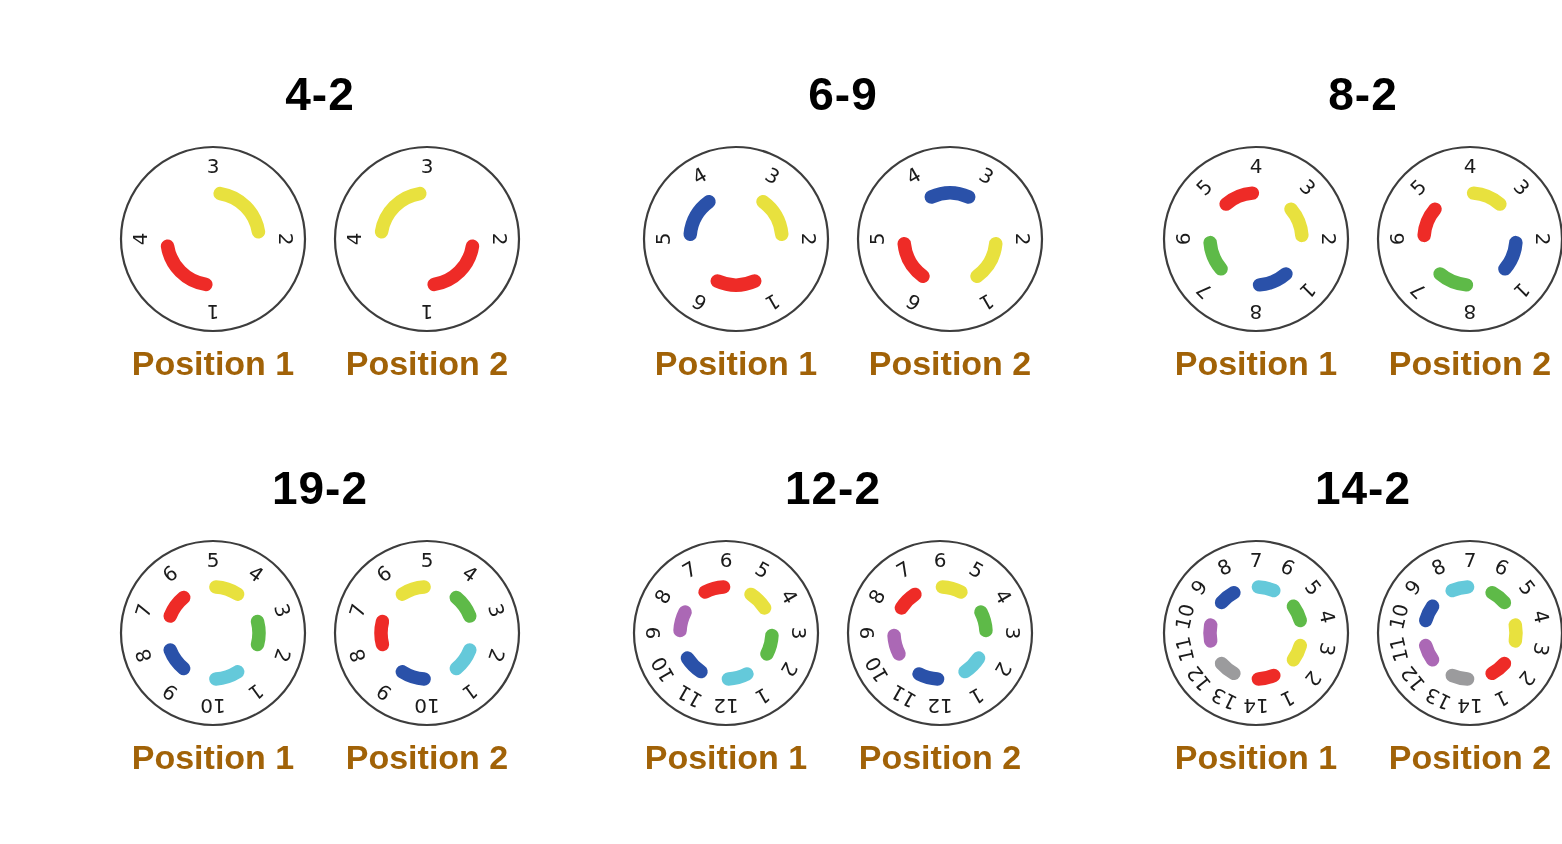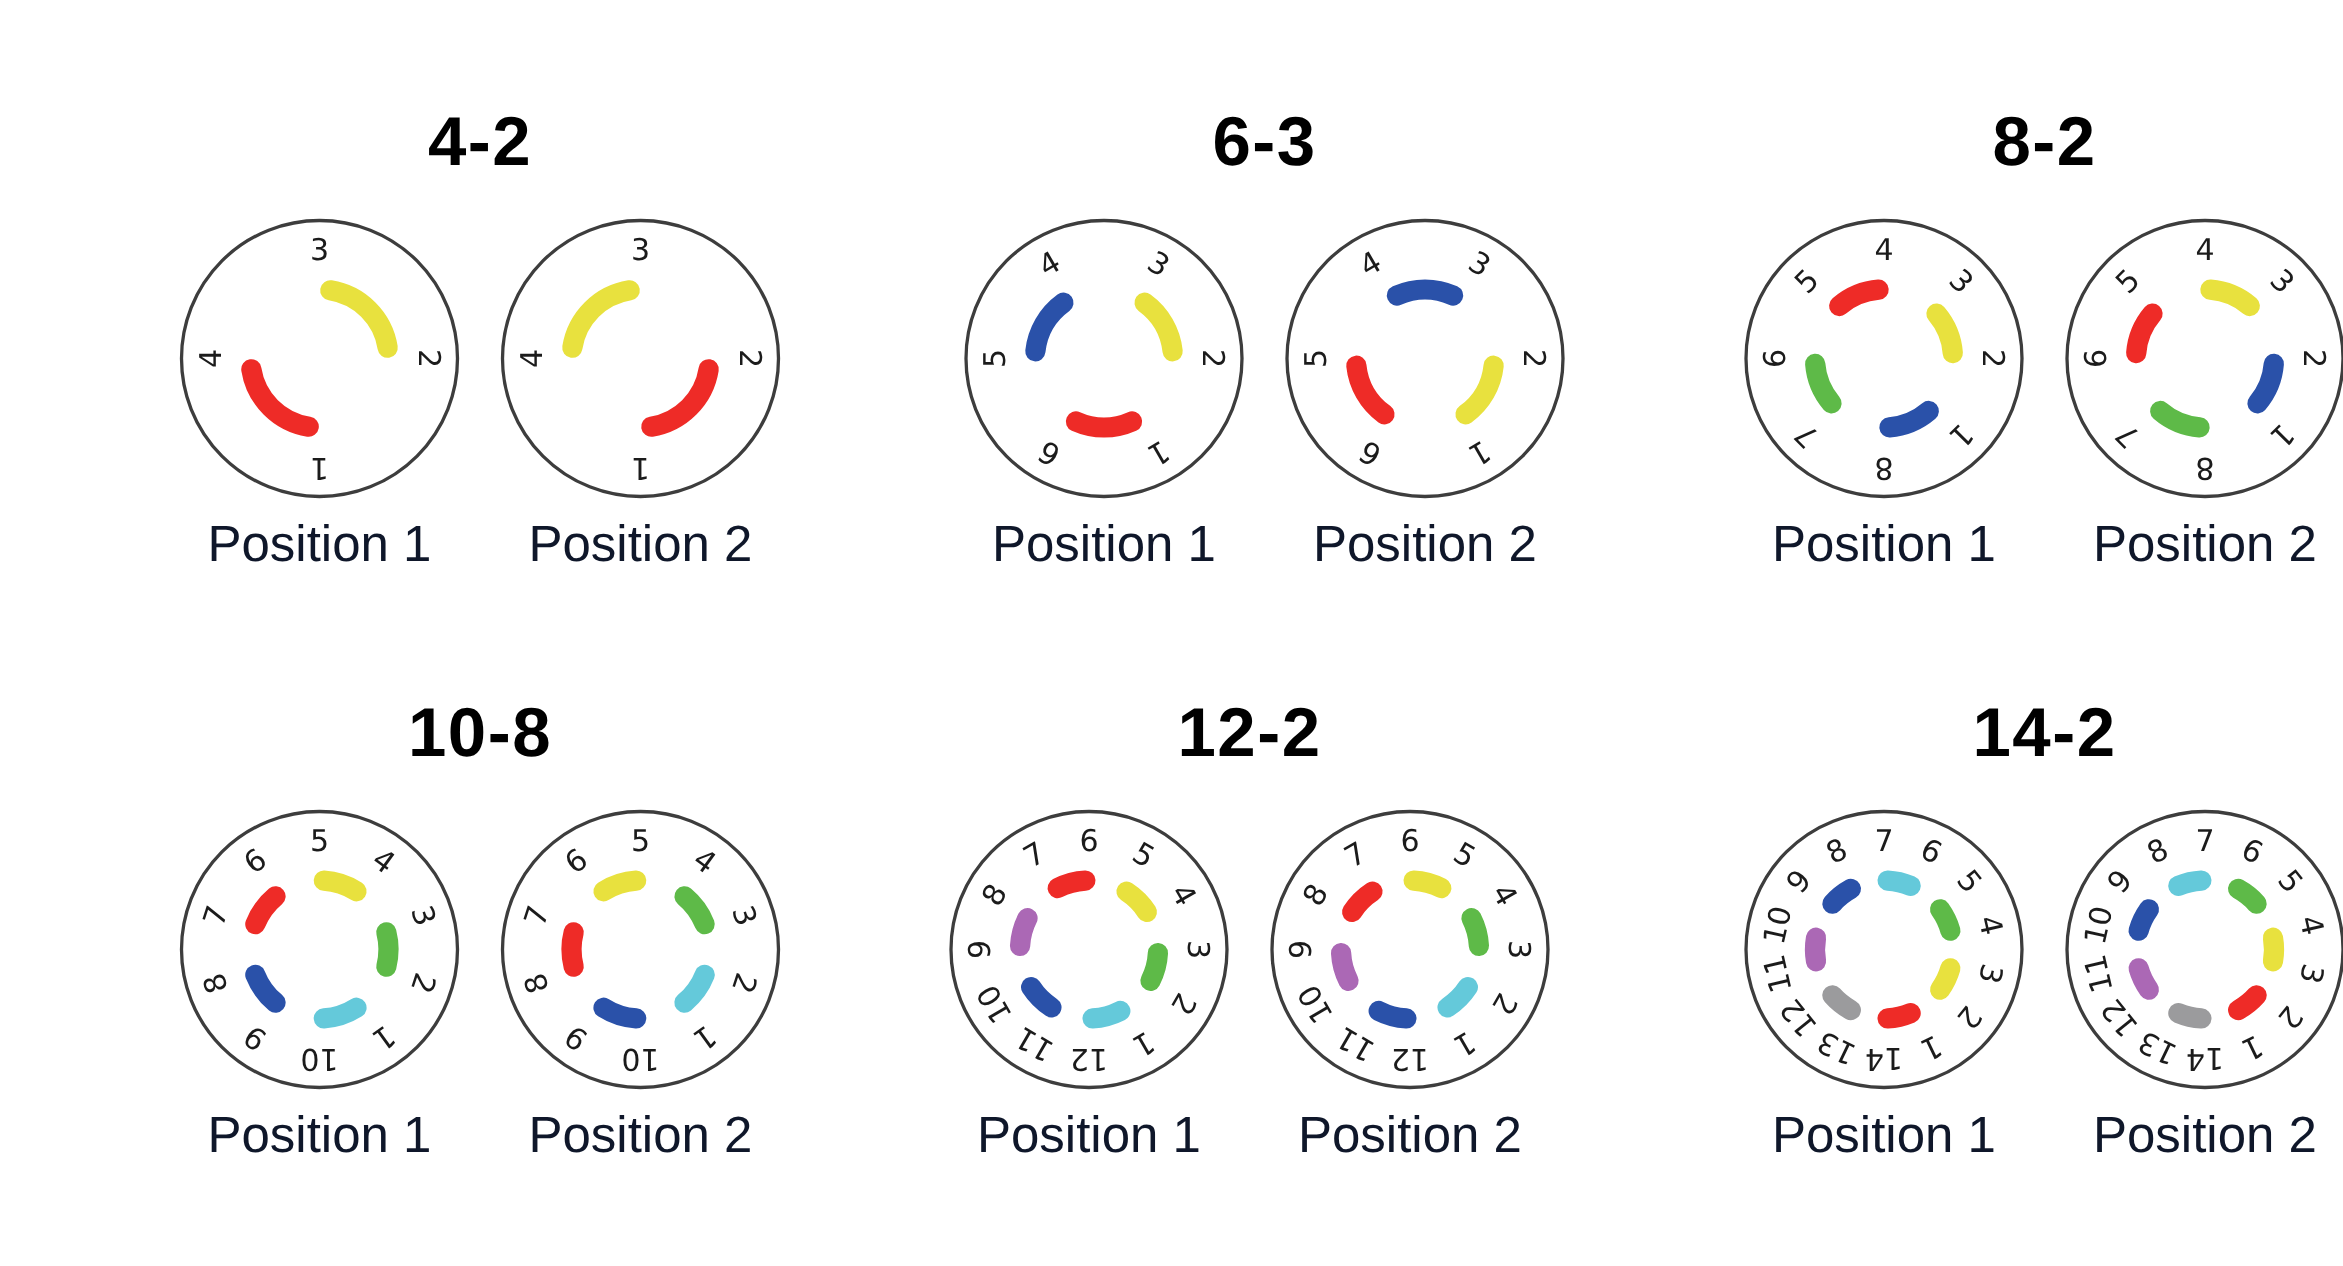--- a/index.html
+++ b/index.html
@@ -27,22 +27,22 @@
     justify-content: center;
     gap: 24px;
   }
   .figures { margin-top: 14px; }
   .figure { width: 190px; height: 190px; }
   .captions { margin-top: 10px; }
   .caption {
     width: 190px;
     text-align: center;
     font-size: 34px;
-    font-weight: 400;
-    color: #0f172a;
+    font-weight: 700;
+    color: #a16207;
     white-space: nowrap;
   }
   .port-label {
     font-family: "DejaVu Sans", sans-serif;
     font-size: 20px;
     fill: #1b1b1b;
   }
 </style>
 </head>
 <body>
@@ -69,21 +69,21 @@
             <text class="port-label" text-anchor="middle" dominant-baseline="central" transform="translate(0 -73) rotate(0)">3</text>
             <text class="port-label" text-anchor="middle" dominant-baseline="central" transform="translate(-73 0) rotate(270)">4</text>
           </svg></div>
       </div>
       <div class="captions">
         <div class="caption">Position 1</div>
         <div class="caption">Position 2</div>
       </div>
     </section>
     <section class="panel" style="left: 546px; top: 58px;">
-      <div class="panel-title">6-3</div>
+      <div class="panel-title">6-9</div>
       <div class="figures">
         <div class="figure"><svg viewBox="-95 -95 190 190" width="190" height="190">
             <circle cx="0" cy="0" r="92" fill="#ffffff" stroke="#3d3d3d" stroke-width="2.2"></circle>
             <path d="M 27.04 -37.21 A 46 46 0 0 1 45.75 -4.81" fill="none" stroke="#e8e13e" stroke-width="13.5" stroke-linecap="round"></path>
             <path d="M -45.75 -4.81 A 46 46 0 0 1 -27.04 -37.21" fill="none" stroke="#2a51a9" stroke-width="13.5" stroke-linecap="round"></path>
             <path d="M 18.71 42.02 A 46 46 0 0 1 -18.71 42.02" fill="none" stroke="#ee2b27" stroke-width="13.5" stroke-linecap="round"></path>
             <text class="port-label" text-anchor="middle" dominant-baseline="central" transform="translate(36.5 63.22) rotate(150)">1</text>
             <text class="port-label" text-anchor="middle" dominant-baseline="central" transform="translate(73 0) rotate(90)">2</text>
             <text class="port-label" text-anchor="middle" dominant-baseline="central" transform="translate(36.5 -63.22) rotate(30)">3</text>
             <text class="port-label" text-anchor="middle" dominant-baseline="central" transform="translate(-36.5 -63.22) rotate(330)">4</text>
@@ -141,21 +141,21 @@
             <text class="port-label" text-anchor="middle" dominant-baseline="central" transform="translate(-51.62 51.62) rotate(225)">7</text>
             <text class="port-label" text-anchor="middle" dominant-baseline="central" transform="translate(0 73) rotate(180)">8</text>
           </svg></div>
       </div>
       <div class="captions">
         <div class="caption">Position 1</div>
         <div class="caption">Position 2</div>
       </div>
     </section>
     <section class="panel" style="left: 23px; top: 452px;">
-      <div class="panel-title">10-8</div>
+      <div class="panel-title">19-2</div>
       <div class="figures">
         <div class="figure"><svg viewBox="-95 -95 190 190" width="190" height="190">
             <circle cx="0" cy="0" r="92" fill="#ffffff" stroke="#3d3d3d" stroke-width="2.2"></circle>
             <path d="M 2.89 -45.91 A 46 46 0 0 1 24.65 -38.84" fill="none" stroke="#e8e13e" stroke-width="13.5" stroke-linecap="round"></path>
             <path d="M 44.55 -11.44 A 46 46 0 0 1 44.55 11.44" fill="none" stroke="#5eba48" stroke-width="13.5" stroke-linecap="round"></path>
             <path d="M 24.65 38.84 A 46 46 0 0 1 2.89 45.91" fill="none" stroke="#64c9da" stroke-width="13.5" stroke-linecap="round"></path>
             <path d="M -29.32 35.44 A 46 46 0 0 1 -42.77 16.93" fill="none" stroke="#2a51a9" stroke-width="13.5" stroke-linecap="round"></path>
             <path d="M -42.77 -16.93 A 46 46 0 0 1 -29.32 -35.44" fill="none" stroke="#ee2b27" stroke-width="13.5" stroke-linecap="round"></path>
             <text class="port-label" text-anchor="middle" dominant-baseline="central" transform="translate(42.91 59.06) rotate(144)">1</text>
             <text class="port-label" text-anchor="middle" dominant-baseline="central" transform="translate(69.43 22.56) rotate(108)">2</text>

